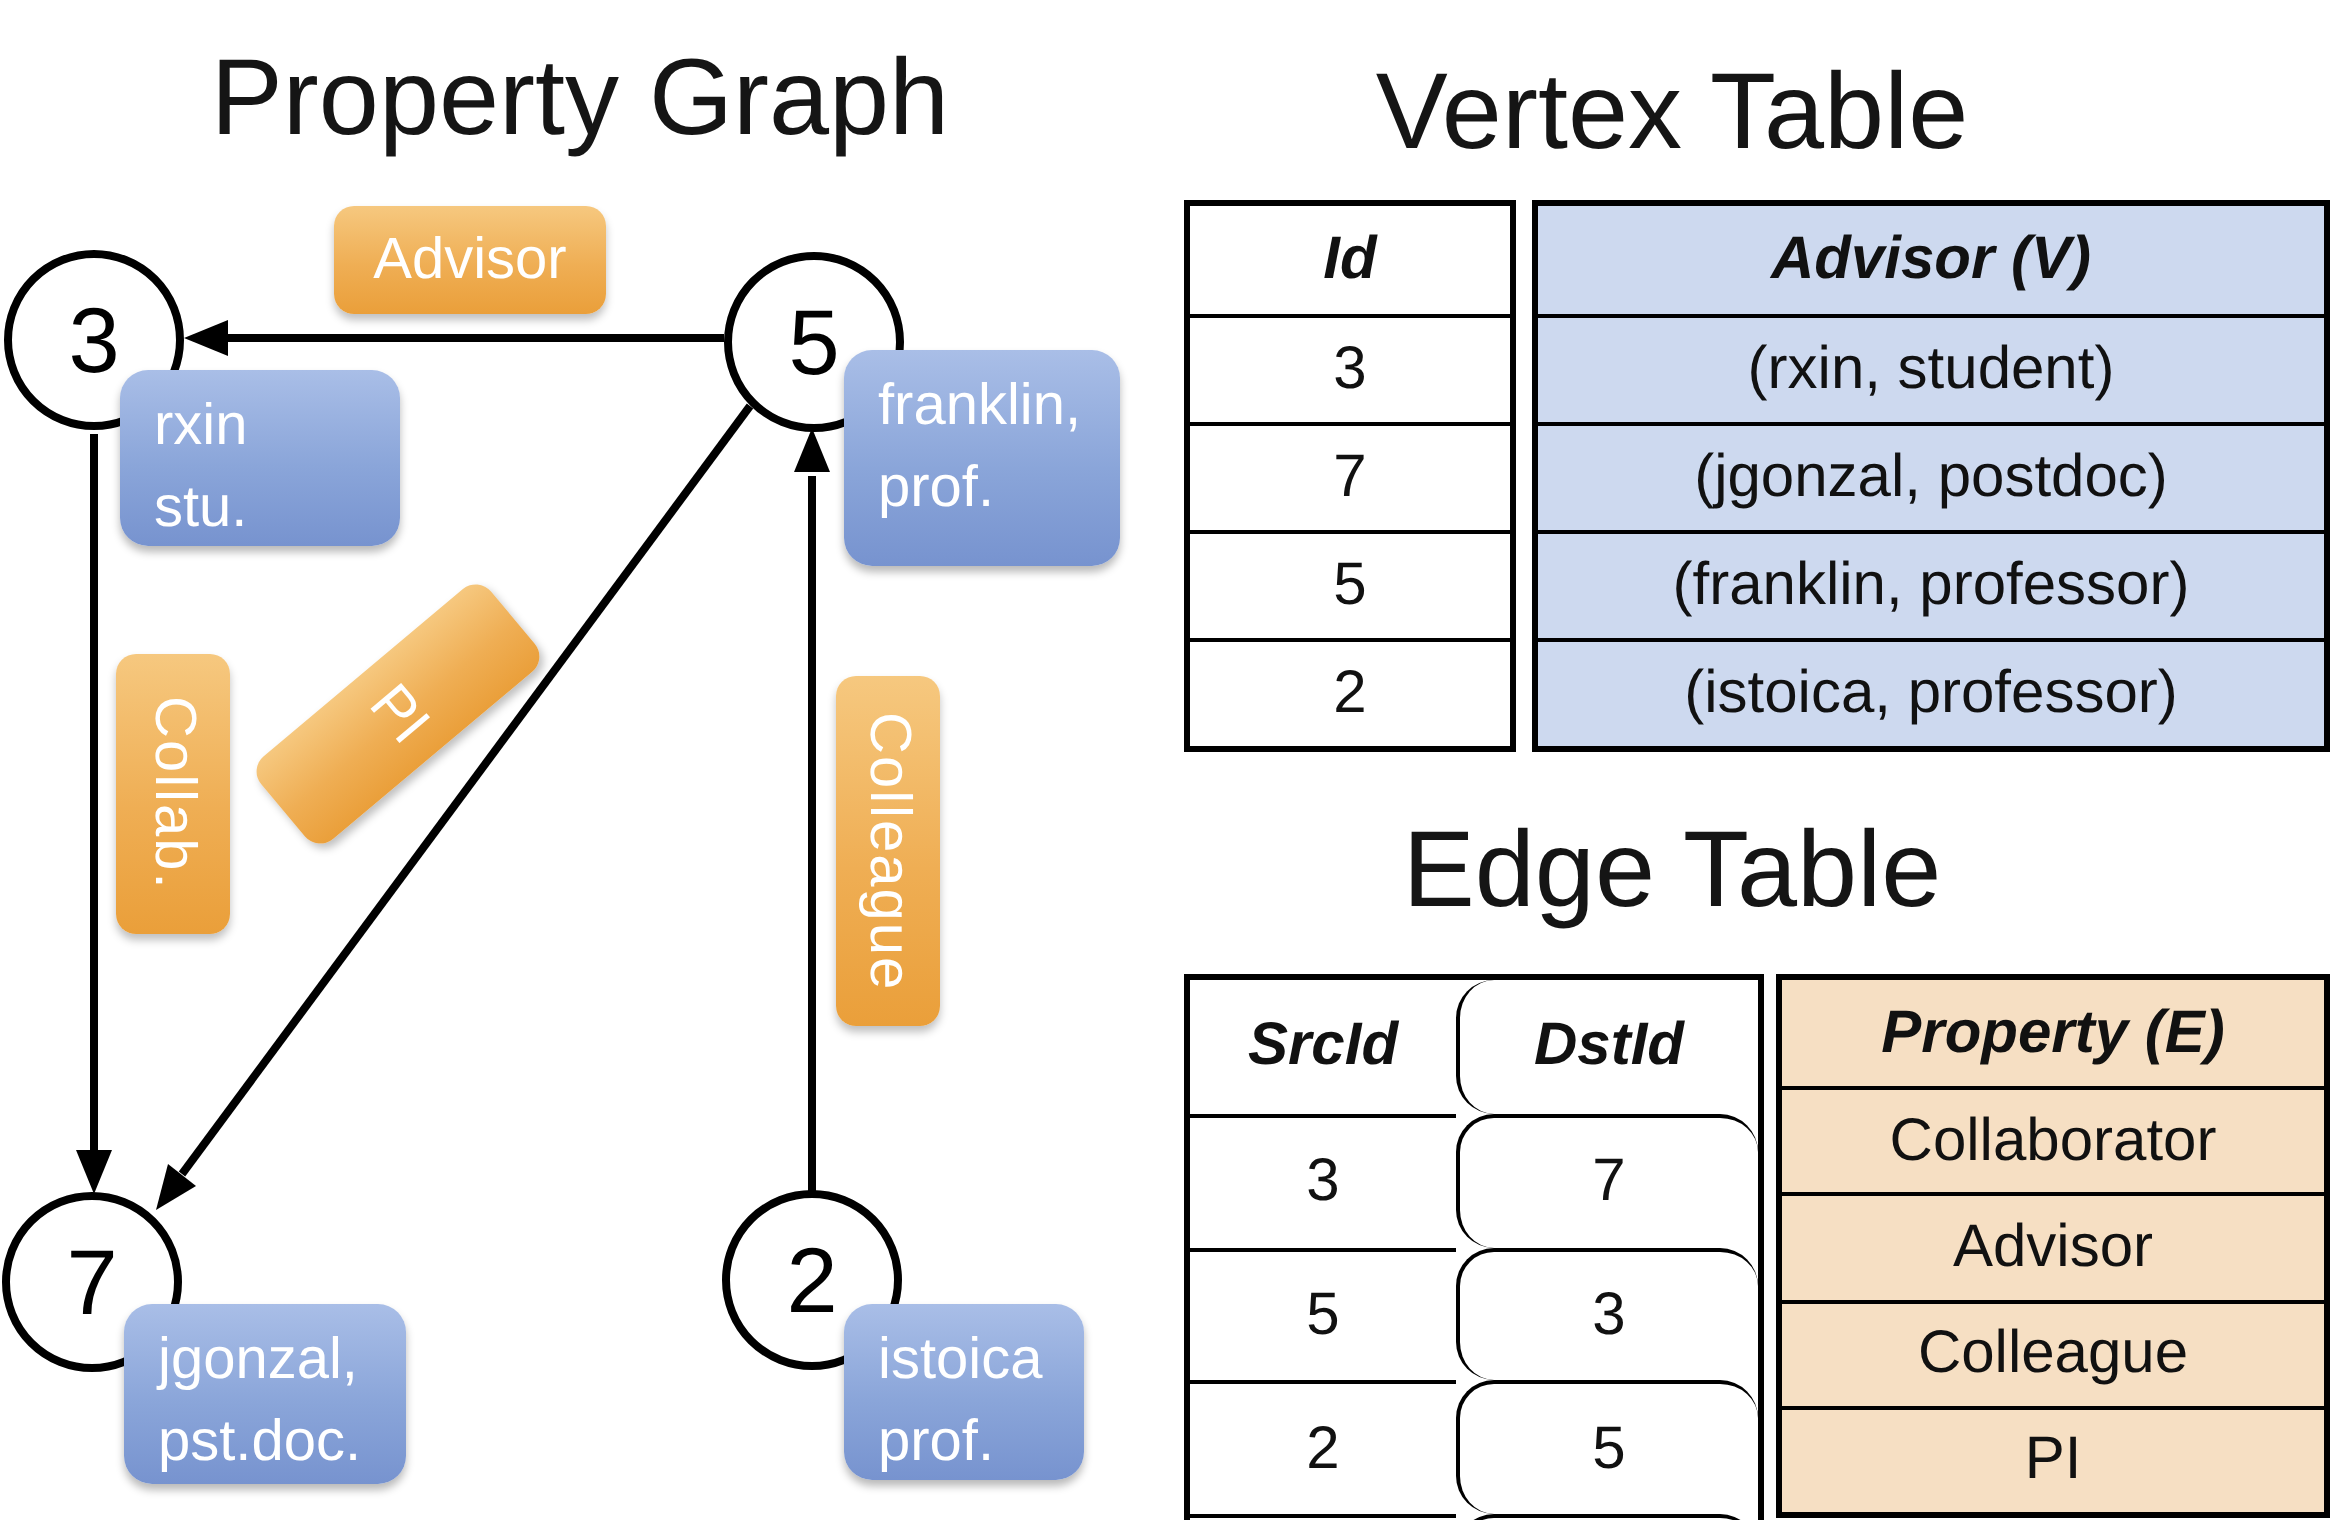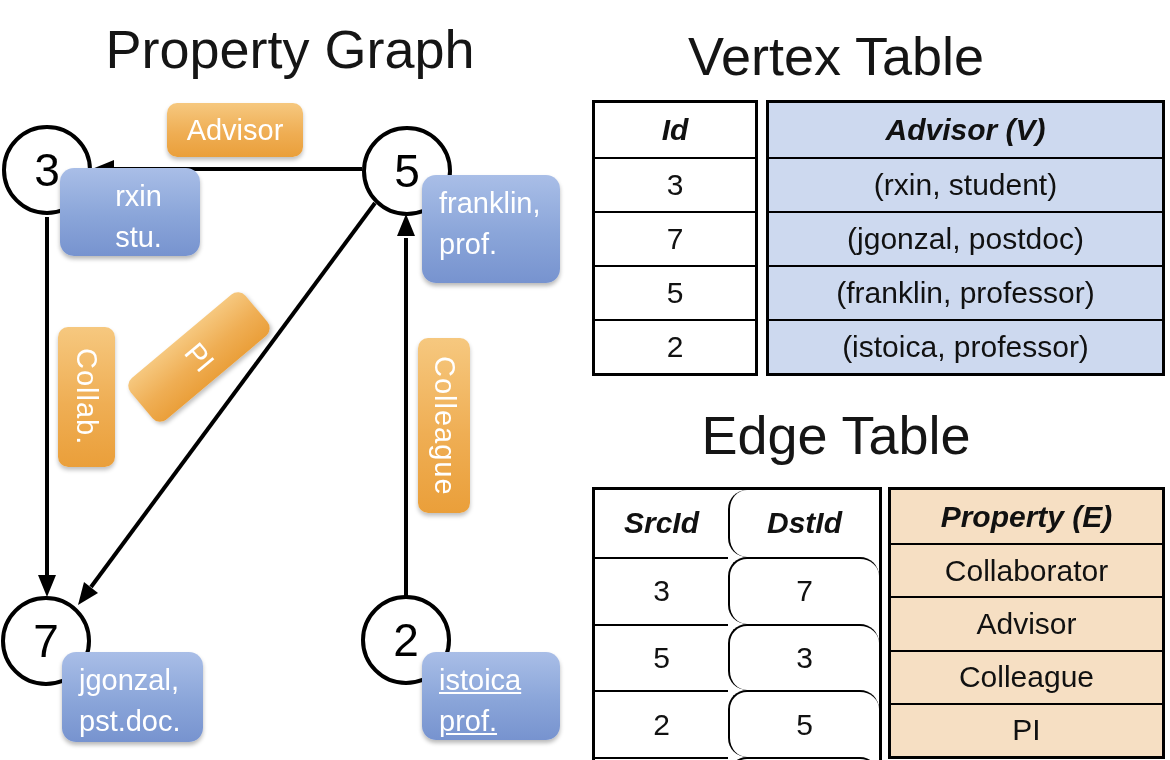--- a/index.html
+++ b/index.html
@@ -97,33 +97,33 @@
     <g>
       <line x1="406" y1="598" x2="406" y2="238" stroke="#000" stroke-width="4"></line>
       <polygon points="406,214 397,236 415,236" fill="#000"></polygon>
     </g>
     <g>
       <line x1="375" y1="203" x2="91" y2="587" stroke="#000" stroke-width="4"></line>
       <polygon points="78,605 98,593 84,582" fill="#000"></polygon>
     </g>
   </svg>
 
-  <div class="prop-box" style="left:60px; top:168px; width:140px; height:88px;text-align:center;">
+  <div class="prop-box" style="left:60px; top:185px; width:140px; height:88px;">
     <span>rxin</span><br>
     <span>stu.</span>
   </div>
   <div class="prop-box" style="left:422px; top:175px; width:138px; height:108px;">
     <span>franklin,</span><br>
     <span>prof.</span>
   </div>
   <div class="prop-box" style="left:62px; top:652px; width:141px; height:90px;">
     <span>jgonzal,</span><br>
     <span>pst.doc.</span>
   </div>
-  <div class="prop-box" style="left:422px; top:652px; width:138px; height:88px;text-decoration:underline;">
+  <div class="prop-box" style="left:422px; top:652px; width:120px; height:88px;">
     <span>istoica</span><br>
     <span>prof.</span>
   </div>
 
   <div class="edge-label" style="left:167px; top:103px; width:136px; height:54px;">
     <span>Advisor</span>
   </div>
   <div class="edge-label" style="left:58px; top:327px; width:57px; height:140px;">
     <span class="vtext">Collab.</span>
   </div>

